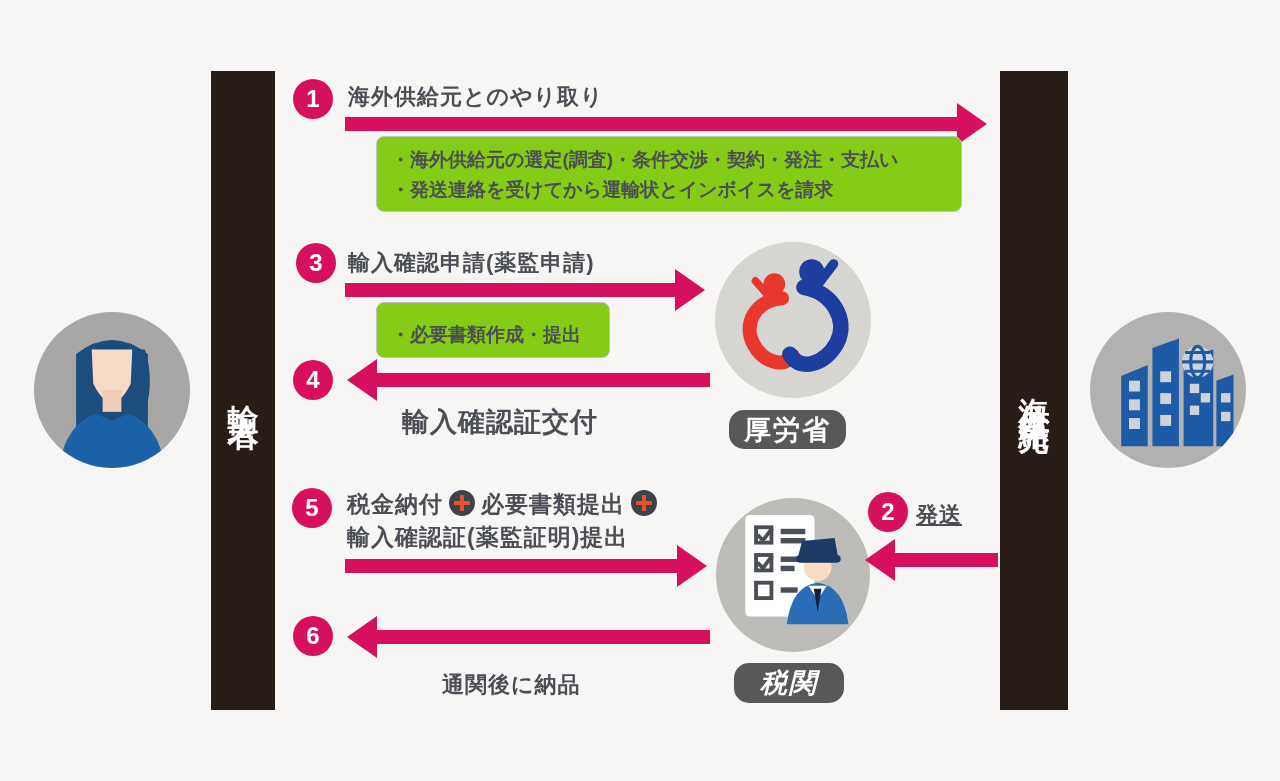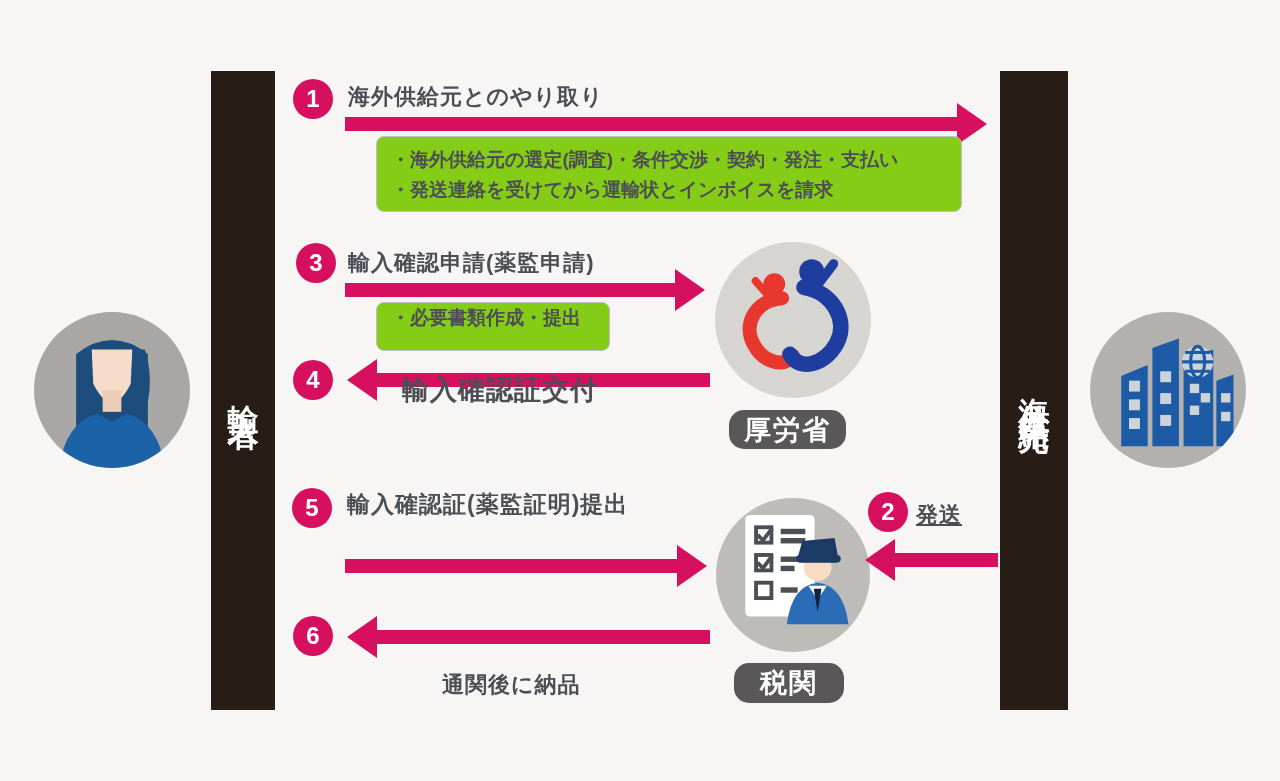--- a/index.html
+++ b/index.html
@@ -121,50 +121,53 @@
       <rect x="26" y="55" width="10" height="10" fill="none" stroke="#4b4e55" stroke-width="2.5"></rect>
       <rect x="42" y="58" width="11" height="3.5" fill="#4b4e55"></rect>
       <circle cx="66" cy="45" r="9" fill="#f8dcc4"></circle>
       <polygon points="53,39 79,37 77,26 56,28" fill="#1c3a66"></polygon>
       <rect x="52" y="37" width="29" height="5" rx="2.5" fill="#1c3a66"></rect>
       <path d="M46 82 Q49 57 66 55 Q83 57 86 82 Z" fill="#2a6cb5"></path>
       <path d="M60 57 L66 66 L72 57 Z" fill="#ffffff"></path>
       <path d="M63.5 59 L66 74 L68.5 59 Z" fill="#14213d"></path>
     </svg>
   </div>
-  <div class="entity-label" style="left:734px;top:663px;width:110px;height:40px;">
+  <div class="entity-label" style="left:734px;top:663px;width:110px;height:40px;font-style:italic;">
     <span>税関</span>
   </div>
 
   <div class="num-badge" style="left:293px;top:79px;">1</div>
   <div class="step-title" style="left:348px;top:82px;">海外供給元とのやり取り</div>
   <div class="shaft" style="left:345px;top:117px;width:612px;"></div>
   <div class="head-right" style="left:957px;top:103px;"></div>
   <div class="note-box" style="left:376px;top:136px;width:586px;height:76px;">
     <div>・海外供給元の選定(調査)・条件交渉・契約・発注・支払い</div>
     <div>・発送連絡を受けてから運輸状とインボイスを請求</div>
   </div>
 
   <div class="num-badge" style="left:296px;top:243px;">3</div>
   <div class="step-title" style="left:348px;top:248px;">輸入確認申請(薬監申請)</div>
   <div class="shaft" style="left:345px;top:283px;width:330px;"></div>
   <div class="head-right" style="left:675px;top:269px;"></div>
-  <div class="note-box" style="left:376px;top:302px;width:234px;height:49px;padding-top:0;">
+  <div class="note-box" style="left:376px;top:302px;width:234px;height:56px;padding-top:17px;">
     <div>・必要書類作成・提出</div>
   </div>
 
   <div class="num-badge" style="left:293px;top:360px;">4</div>
   <div class="head-left" style="left:347px;top:359px;"></div>
   <div class="shaft" style="left:377px;top:373px;width:333px;"></div>
-  <div class="step-title two-line" style="left:402px;top:374px;">
+  <div class="step-title two-line" style="left:402px;top:406px;">
     <div>輸入確認証交付</div>
   </div>
 
   <div class="num-badge" style="left:292px;top:488px;">5</div>
   <div class="step-title-sm" style="left:347px;top:488px;">
+    <div>
+      <span>税金納付</span><span class="plus-icon"></span><span>必要書類提出</span><span class="plus-icon"></span>
+    </div>
     <div>輸入確認証(薬監証明)提出</div>
   </div>
   <div class="shaft" style="left:345px;top:559px;width:332px;"></div>
   <div class="head-right" style="left:677px;top:545px;"></div>
 
   <div class="num-badge" style="left:868px;top:492px;">2</div>
   <div class="step-title" style="left:916px;top:500px;text-decoration:underline;">発送</div>
   <div class="head-left" style="left:865px;top:539px;"></div>
   <div class="shaft" style="left:895px;top:553px;width:103px;"></div>
 

